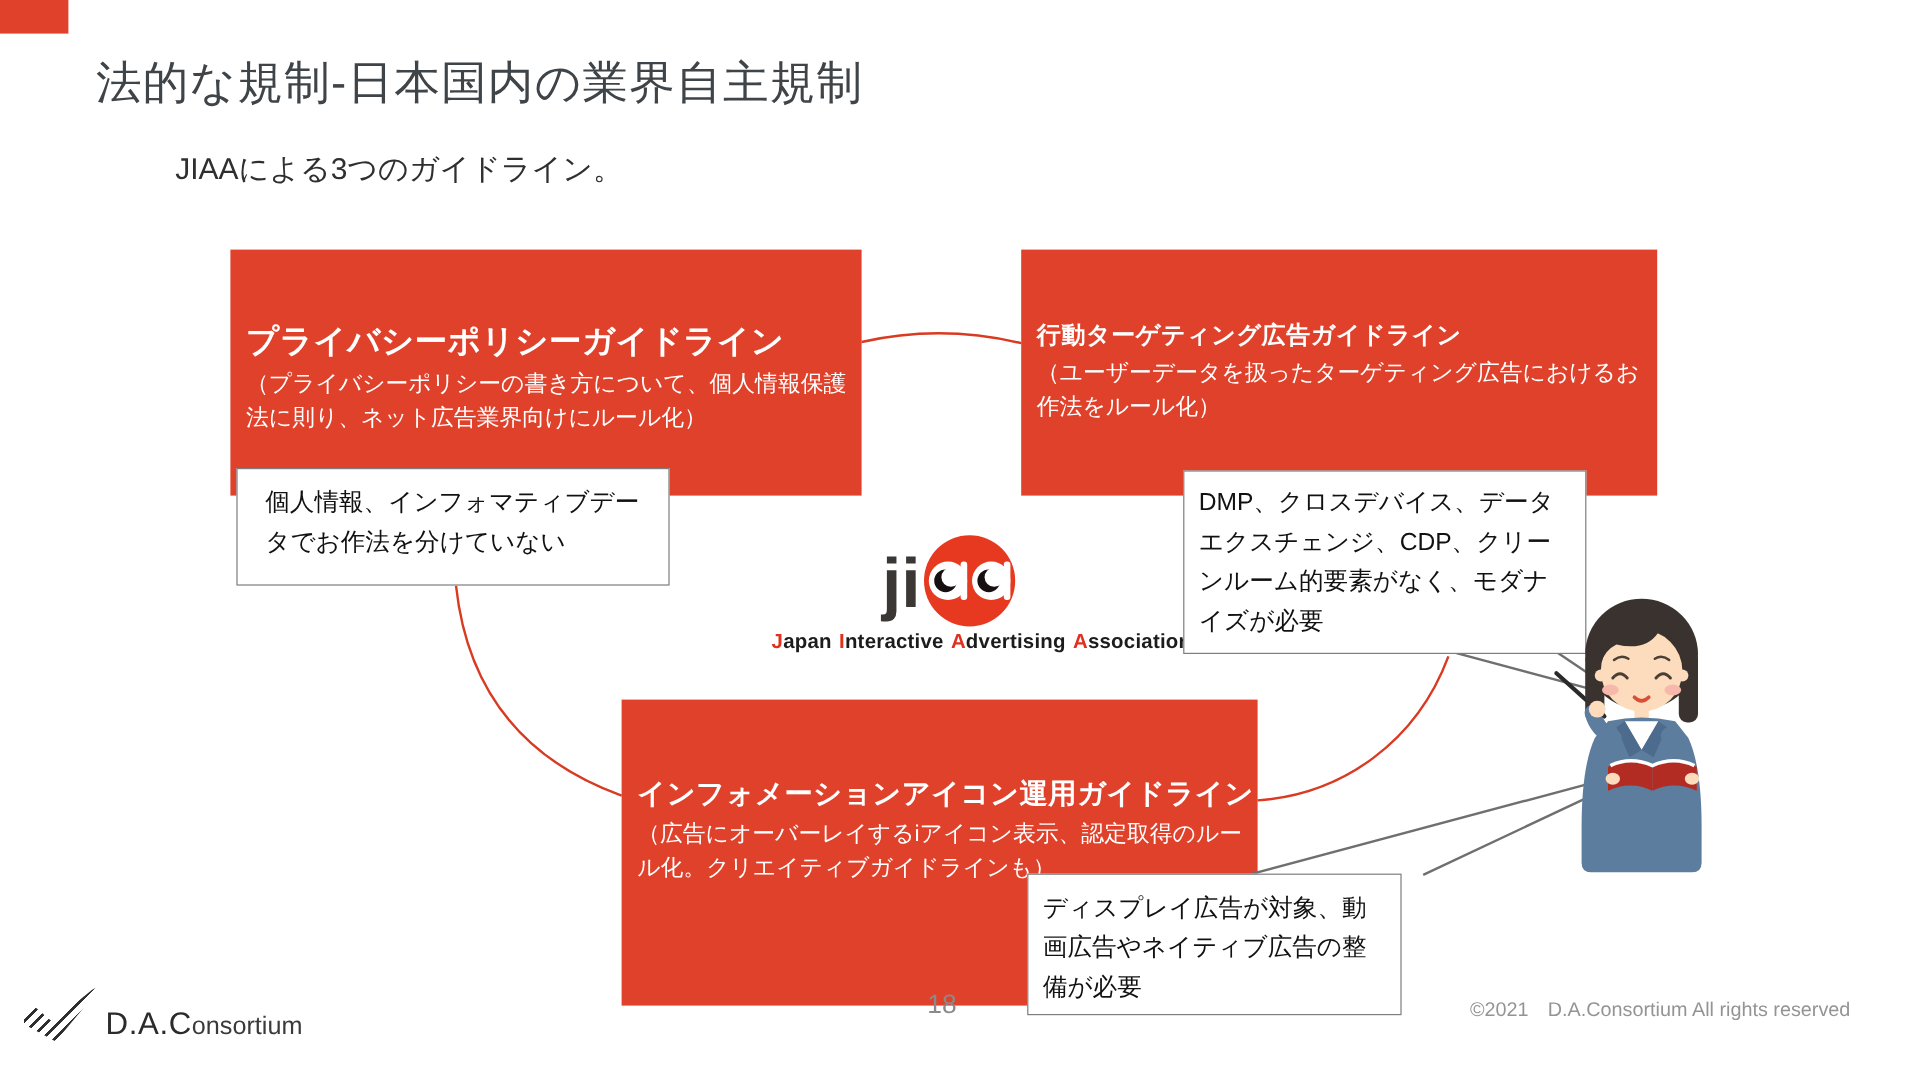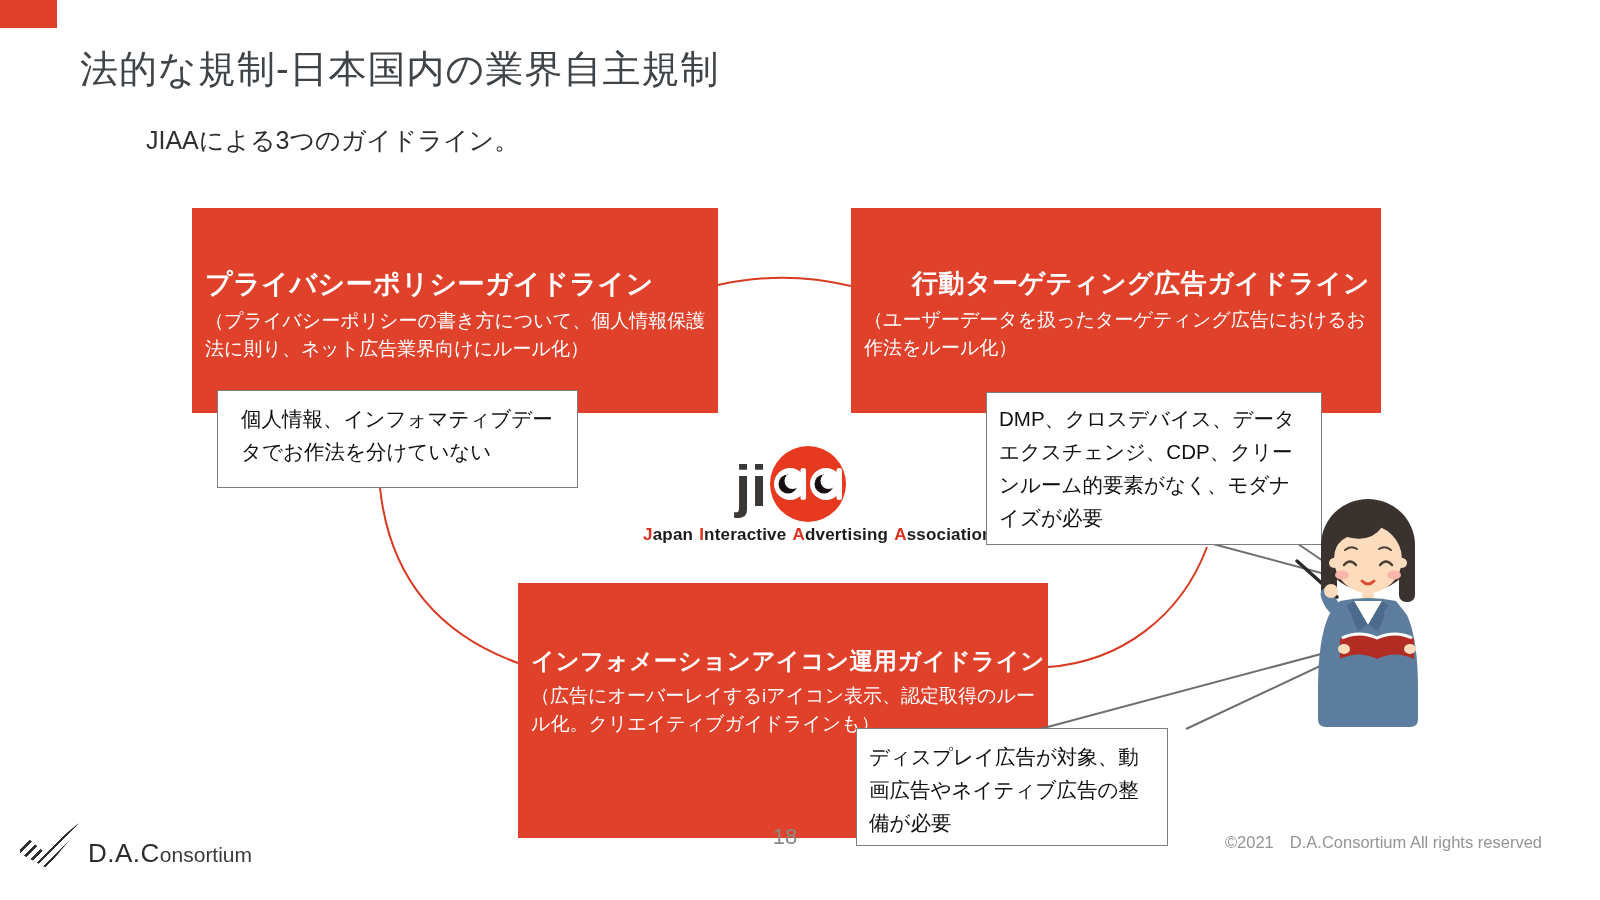--- a/index.html
+++ b/index.html
@@ -17,28 +17,28 @@
   }
   .redbox{
     position:absolute;background:#e0412b;color:#ffffff;box-sizing:border-box;
     padding:58px 12px 0 13px;z-index:1;
   }
   #box1{left:192px;top:208px;width:526px;height:205px;}
   #box2{left:851px;top:208px;width:530px;height:205px;}
   #box3{left:518px;top:583px;width:530px;height:255px;padding-top:62px;}
   .bx-title{font-weight:bold;letter-spacing:.5px;white-space:nowrap;}
   #box1 .bx-title{font-size:27px;}
-  #box2 .bx-title{font-size:26px;margin-left:48px;}
+  #box2 .bx-title{font-size:20px;}
   #box3 .bx-title{font-size:23.5px;}
   .bx-desc{font-size:19px;line-height:28px;margin-top:5px;}
   .callout{
     position:absolute;background:#ffffff;border:1.5px solid #7d7d7d;box-sizing:border-box;
     padding:11px 12px;font-size:20.5px;line-height:33px;color:#111111;z-index:5;
   }
-  #callout1{left:217px;top:390px;width:361px;height:98px;padding-left:23px;}
+  #callout1{left:197px;top:390px;width:361px;height:98px;padding-left:23px;}
   #callout2{left:986px;top:392px;width:336px;height:153px;padding-top:9px;}
   #callout3{left:856px;top:728px;width:312px;height:118px;}
   .connector-layer{position:absolute;left:0;top:0;width:1600px;height:900px;z-index:2;pointer-events:none;}
   .jiaa{position:absolute;left:733px;top:430px;z-index:3;}
   .jiaa-caption{
     position:absolute;left:640px;top:525px;width:320px;text-align:center;z-index:3;
     font-size:17px;font-weight:bold;color:#1c1c1c;letter-spacing:.2px;white-space:nowrap;
   }
   .jiaa-caption .word{margin:0 3px;}
   .jiaa-caption .initial{color:#e0301f;}

